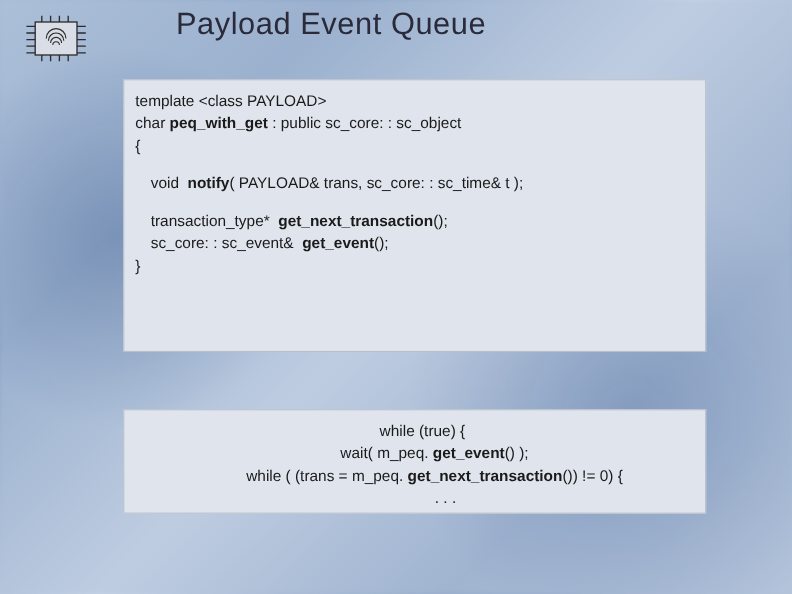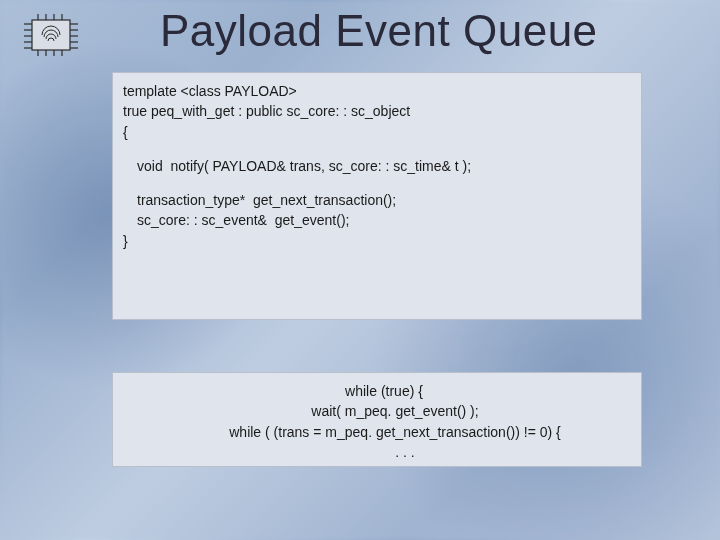--- a/index.html
+++ b/index.html
@@ -19,42 +19,42 @@
   }
   .slide { position: relative; width: 100%; height: 100%; }
   .chip-icon {
     position: absolute;
     top: 14px; left: 22px;
     width: 58px; height: 42px;
   }
   .title {
     position: absolute;
     top: 6px; left: 160px;
-    font-size: 44px;
+    font-size: 28px;
     font-weight: 400;
     color: #2a2a3a;
     letter-spacing: 0.5px;
   }
   .code-box {
     position: absolute;
     background: #dfe4ed;
     border: 1px solid #b8bfcc;
     padding: 8px 10px;
     font-family: Arial, Helvetica, sans-serif;
     font-size: 14px;
     line-height: 1.45;
     color: #1a1a1a;
   }
   .box1 { top: 72px; left: 112px; width: 530px; height: 248px; }
   .box2 { top: 372px; left: 112px; width: 530px; height: 95px; text-align: center; }
   .code-line { white-space: pre; }
   .indent1 { padding-left: 14px; }
   .indent2 { padding-left: 36px; }
   .indent3 { padding-left: 56px; }
-  .b { font-weight: normal; margin-top: 40px; }
+  .b { font-weight: bold; margin-top: 40px; }
   .blank { height: 14px; }
 </style>
 </head>
 <body>
 
 <div class="bg-overlay"></div>
 
 <div class="slide">
 
   <div class="chip-icon">
@@ -82,21 +82,21 @@
       <path d="M 22 23 a 7 7 0 0 1 14 0" fill="none" stroke="#2b2b2b" stroke-width="1"></path>
       <path d="M 24 25 a 5 5 0 0 1 10 0" fill="none" stroke="#2b2b2b" stroke-width="1"></path>
       <path d="M 26 27 a 3 3 0 0 1 6 0" fill="none" stroke="#2b2b2b" stroke-width="1"></path>
     </svg>
   </div>
 
   <div class="title">Payload Event Queue</div>
 
   <div class="code-box box1">
     <div class="code-line">template &lt;class PAYLOAD&gt;</div>
-    <div class="code-line"><span>true </span><span class="b">peq_with_get</span><span> : public sc_core: : sc_object</span></div>
+    <div class="code-line"><span>char </span><span class="b">peq_with_get</span><span> : public sc_core: : sc_object</span></div>
     <div class="code-line">{</div>
     <div class="blank"></div>
     <div class="code-line indent1"><span>void  </span><span class="b">notify</span><span>( PAYLOAD&amp; trans, sc_core: : sc_time&amp; t );</span></div>
     <div class="blank"></div>
     <div class="code-line indent1"><span>transaction_type*  </span><span class="b">get_next_transaction</span><span>();</span></div>
     <div class="code-line indent1"><span>sc_core: : sc_event&amp;  </span><span class="b">get_event</span><span>();</span></div>
     <div class="code-line">}</div>
   </div>
 
   <div class="code-box box2">

